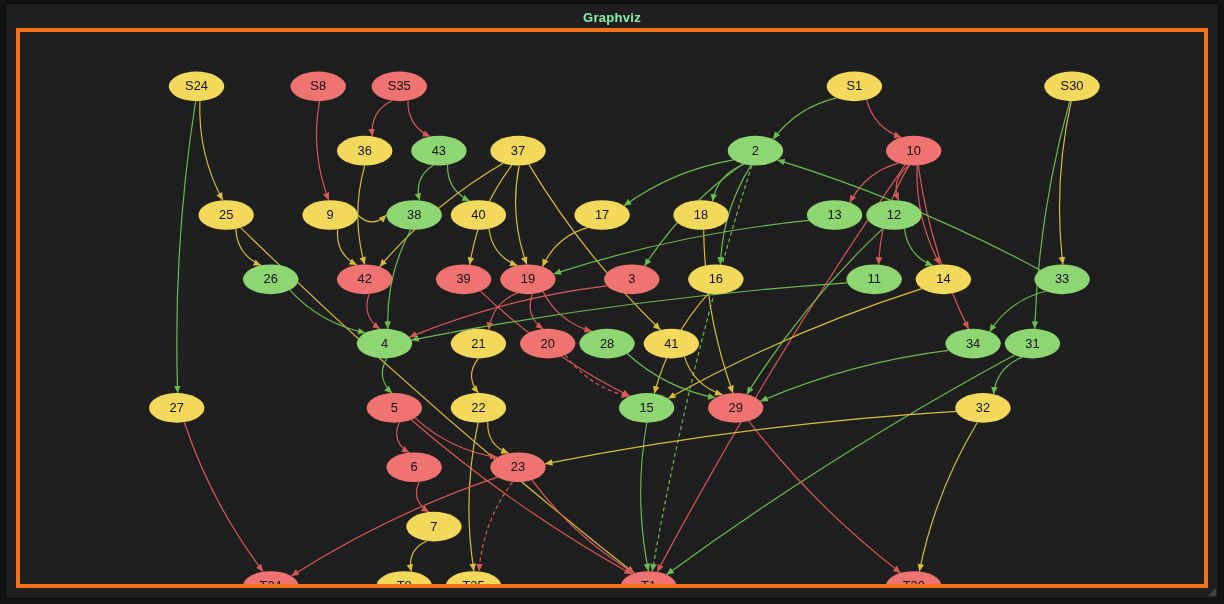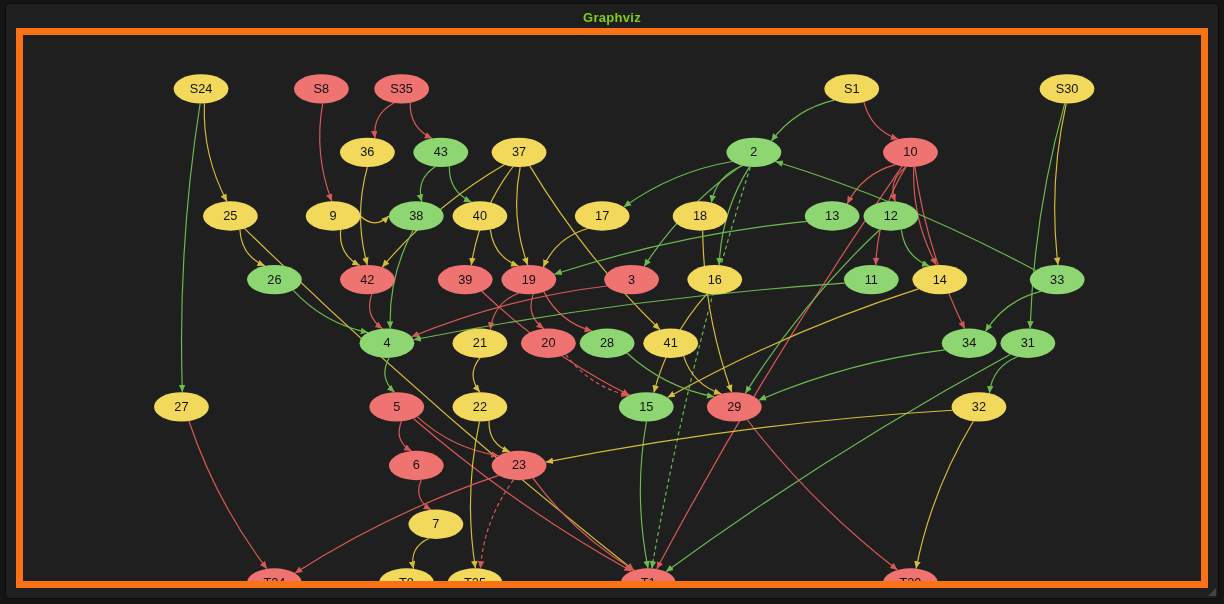--- a/index.html
+++ b/index.html
@@ -1,18 +1,18 @@
 <!DOCTYPE html>
 <html><head>
 <meta charset="utf-8">
 <style>
   html,body{margin:0;padding:0;background:#141414;width:1224px;height:604px;overflow:hidden;font-family:"Helvetica Neue",Arial,sans-serif;}
   .panel{position:absolute;left:6px;top:4px;width:1212px;height:594px;background:#1f1f1f;border-radius:3px;box-shadow:0 0 0 1px rgba(0,0,0,.4);}
-  .panel-title{color:#84cc16;font-size:13px;font-weight:600;text-align:center;padding:6px 0 0 0;letter-spacing:.3px;}
-  .graph-wrap{position:absolute;left:10px;top:24px;right:10px;bottom:10px;border:7px solid #f97316;}
+  .panel-title{color:#86efac;font-size:13px;font-weight:600;text-align:center;padding:6px 0 0 0;letter-spacing:.3px;}
+  .graph-wrap{position:absolute;left:10px;top:24px;right:10px;bottom:10px;border:4px solid #f97316;}
   svg{width:100%;height:100%;display:block;}
   .node ellipse{stroke:none;}
   .node text{font-size:13px;fill:#111;pointer-events:none;}
   .edge path{fill:none;stroke-width:1.2;}
   .edge.dashed path{stroke-dasharray:4 3;}
   .c-yellow{fill:#f2d95c;}
   .c-green{fill:#8ed672;}
   .c-red{fill:#ee7371;}
   .stroke-yellow{stroke:#d6bd3a;}
   .stroke-green{stroke:#6cbb4f;}

